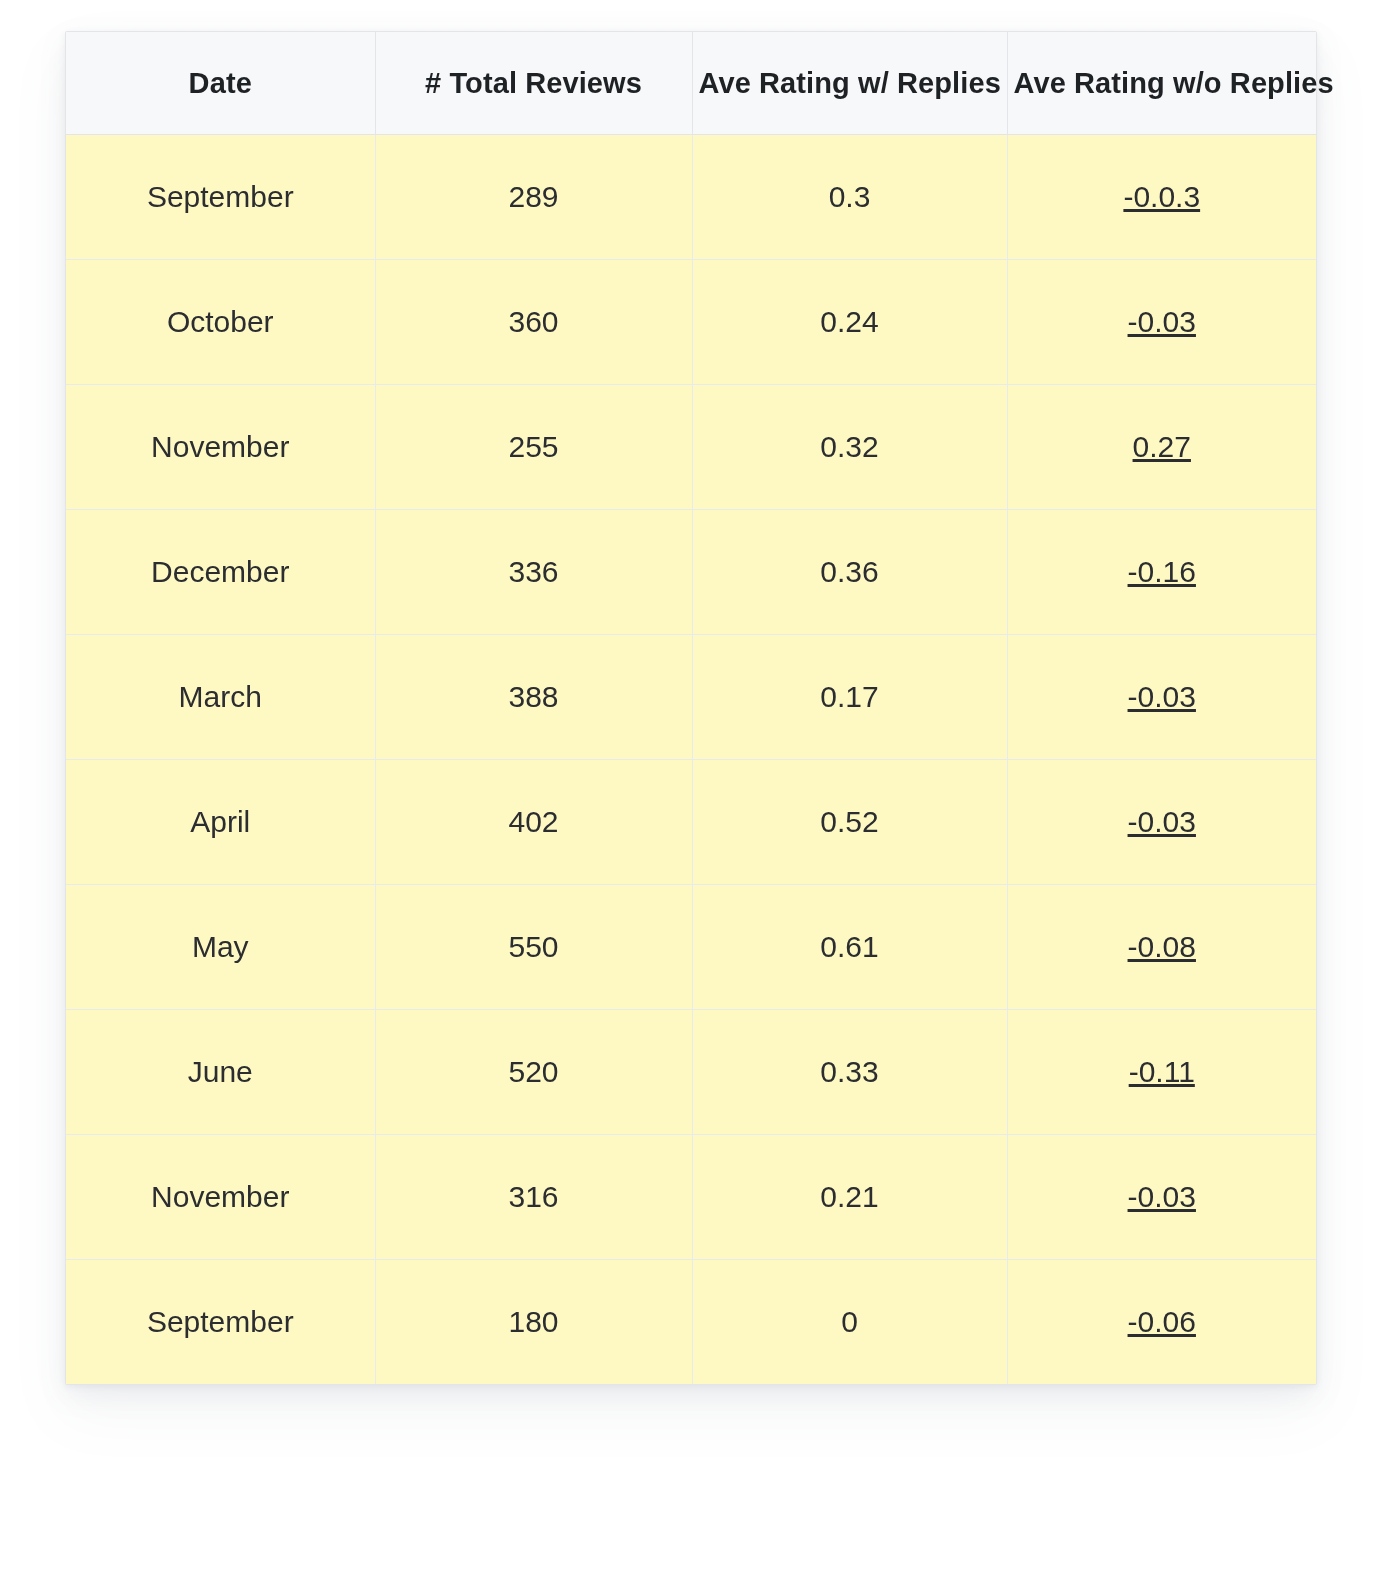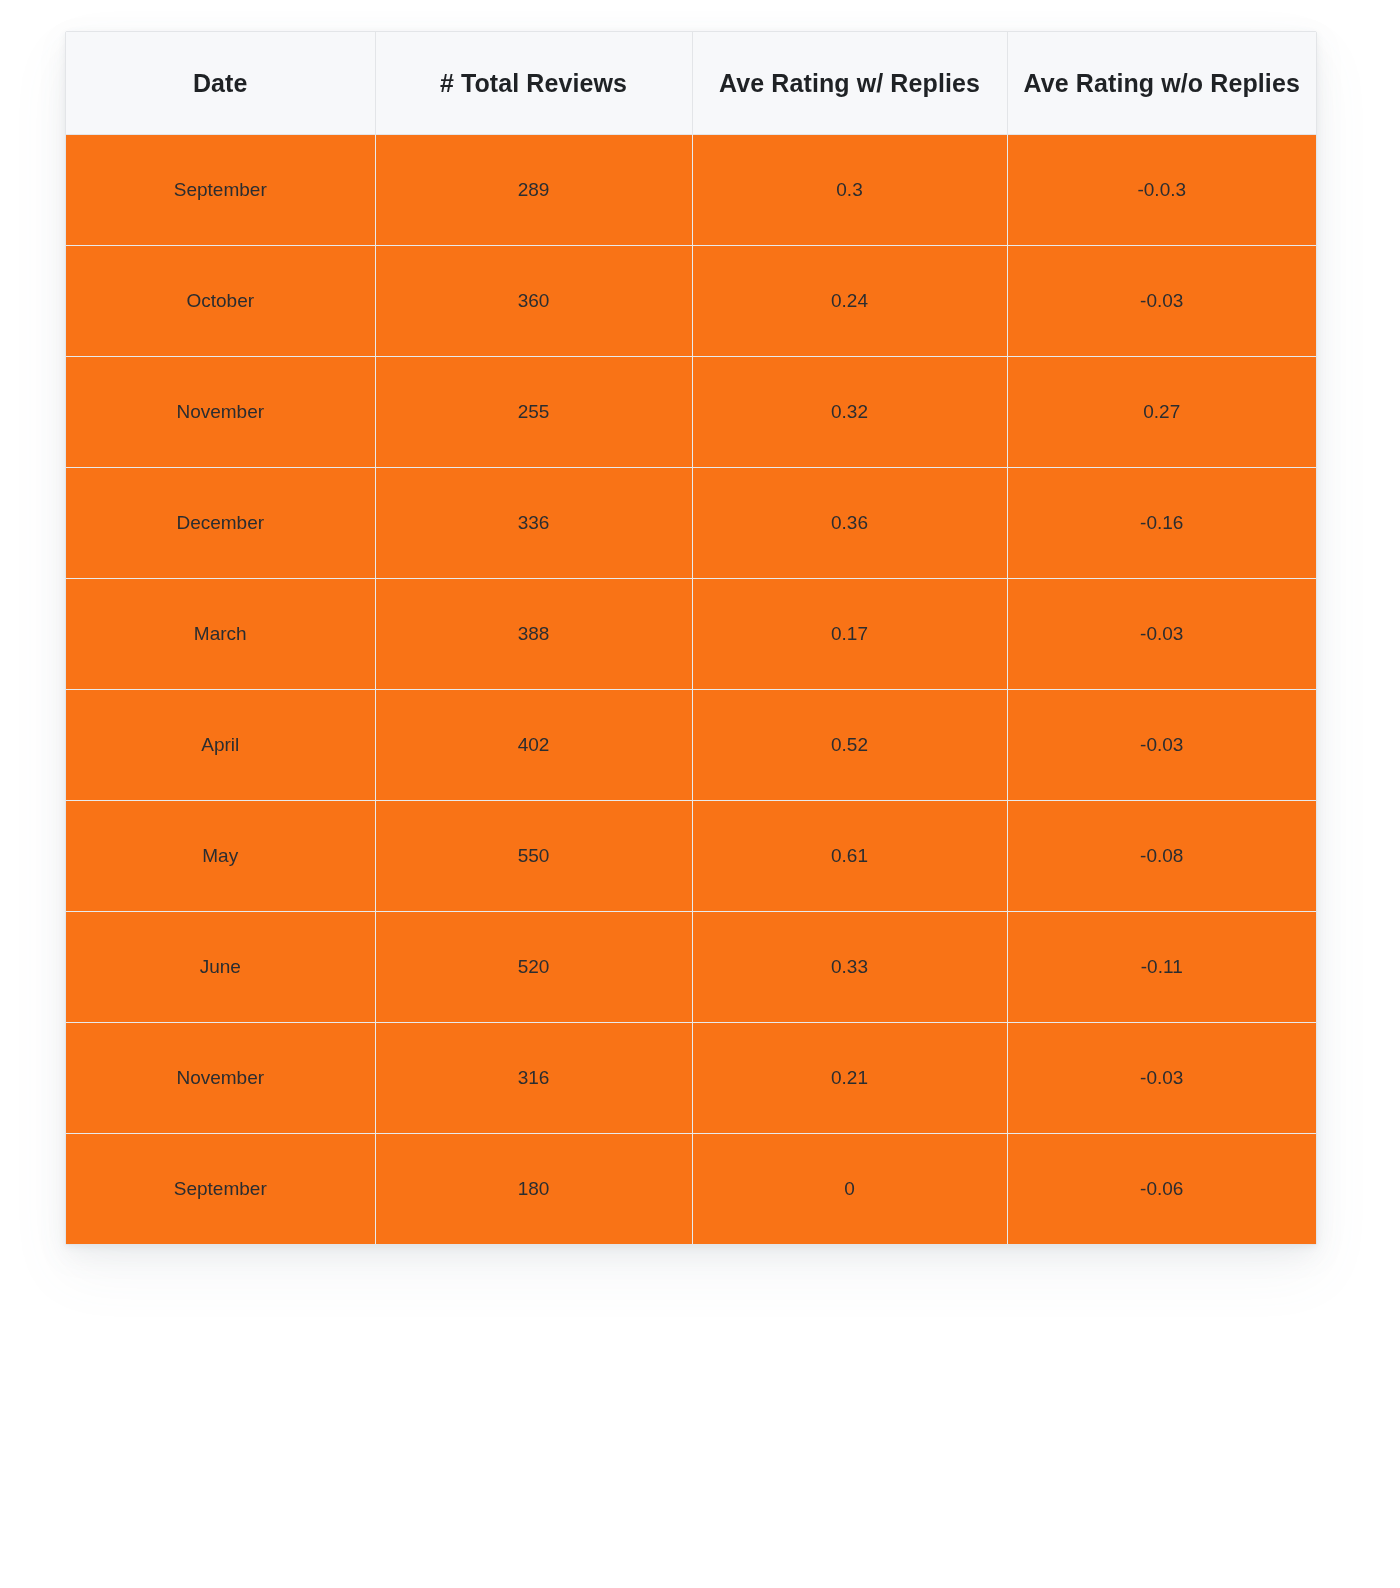--- a/index.html
+++ b/index.html
@@ -49,44 +49,44 @@
   col.col-total   { width: 317px; }
   col.col-with    { width: 315px; }
   col.col-without { width: 309px; }
 
   thead th {
     height: 102px;
     background: #f7f8fa;
     border-bottom: 1px solid #e3e5e8;
     border-right: 1px solid #e3e5e8;
     color: #1f2225;
-    font-size: 25px;
+    font-size: 29px;
     font-weight: bold;
     text-align: center;
     vertical-align: middle;
     padding: 0 6px;
     white-space: nowrap;
     letter-spacing: 0.1px;
   }
   thead th:last-child { border-right: none; }
 
   tbody td {
     height: 102px;
-    background: #f97316;
+    background: #fef9c3;
     border-bottom: 1px solid #e8eaec;
     border-right: 1px solid #e8eaec;
     color: #2b2d30;
-    font-size: 19px;
+    font-size: 30px;
     font-weight: normal;
     text-align: center;
     vertical-align: middle;
-    padding: 4px 6px;
+    padding: 11px 6px;
     white-space: nowrap;
   }
-  tbody td:last-child { border-right: none; }
+  tbody td:last-child { border-right: none; text-decoration: underline; }
   tbody tr:last-child td { border-bottom: none; }
 </style>
 </head>
 <body>
 
 <div class="page">
   <div class="table-card">
     <table class="reviews-table">
       <colgroup>
         <col class="col-date">

